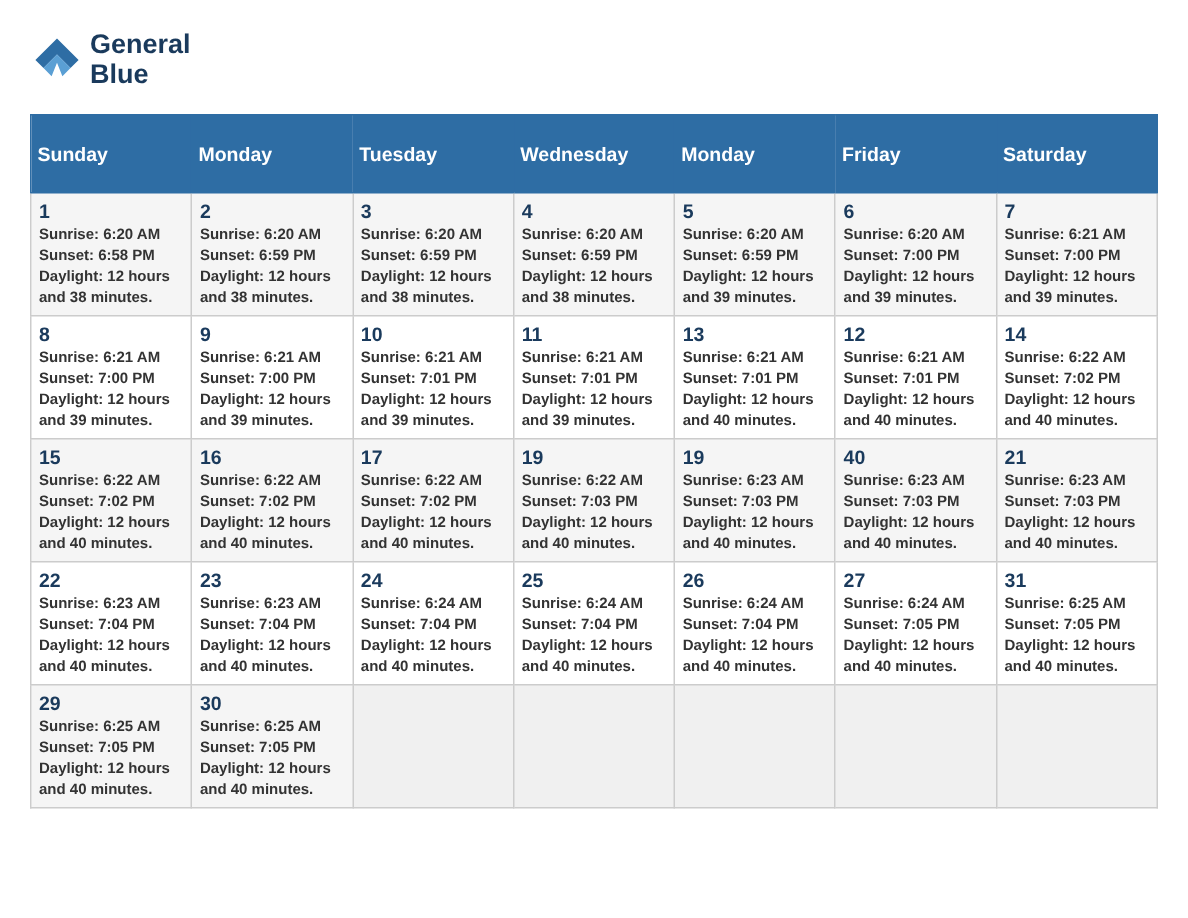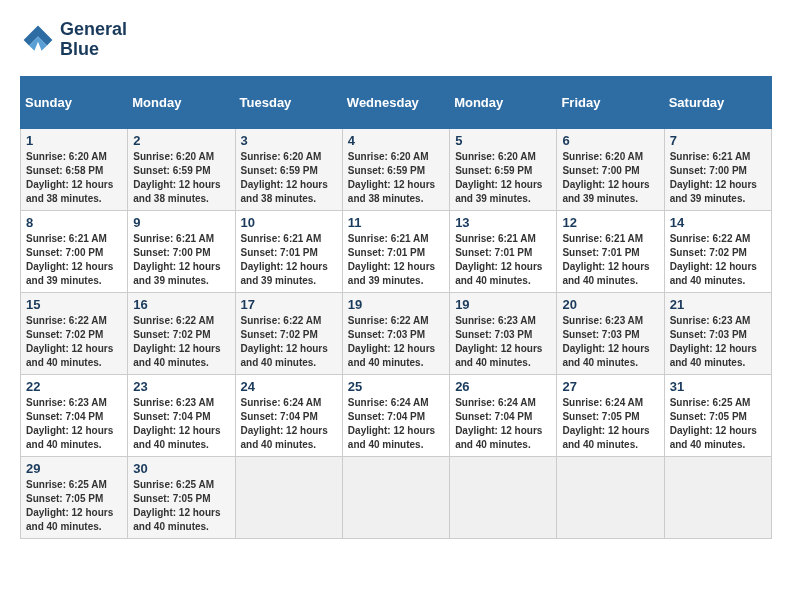--- a/index.html
+++ b/index.html
@@ -271,21 +271,21 @@
       </td>
         <td>
         <span class="day-num">19</span>
         <div class="day-info">
           Sunrise: 6:23 AM<br>
           Sunset: 7:03 PM<br>
           Daylight: 12 hours and 40 minutes.
         </div>
       </td>
         <td>
-        <span class="day-num">20</span>
+        <span class="day-num">40</span>
         <div class="day-info">
           Sunrise: 6:23 AM<br>
           Sunset: 7:03 PM<br>
           Daylight: 12 hours and 40 minutes.
         </div>
       </td>
         <td>
         <span class="day-num">21</span>
         <div class="day-info">
           Sunrise: 6:23 AM<br>

